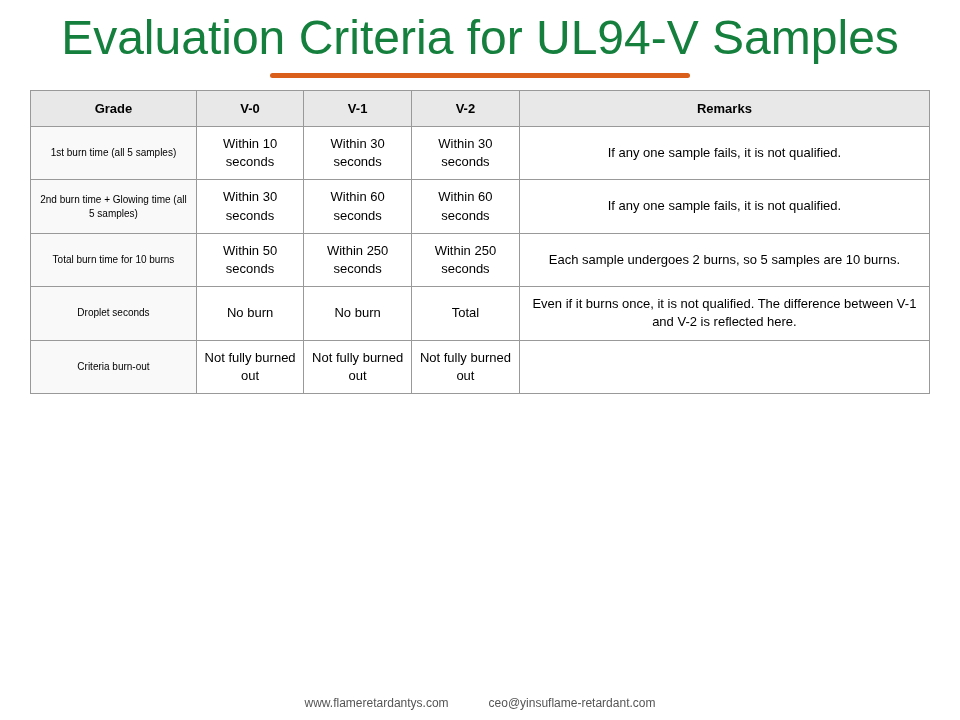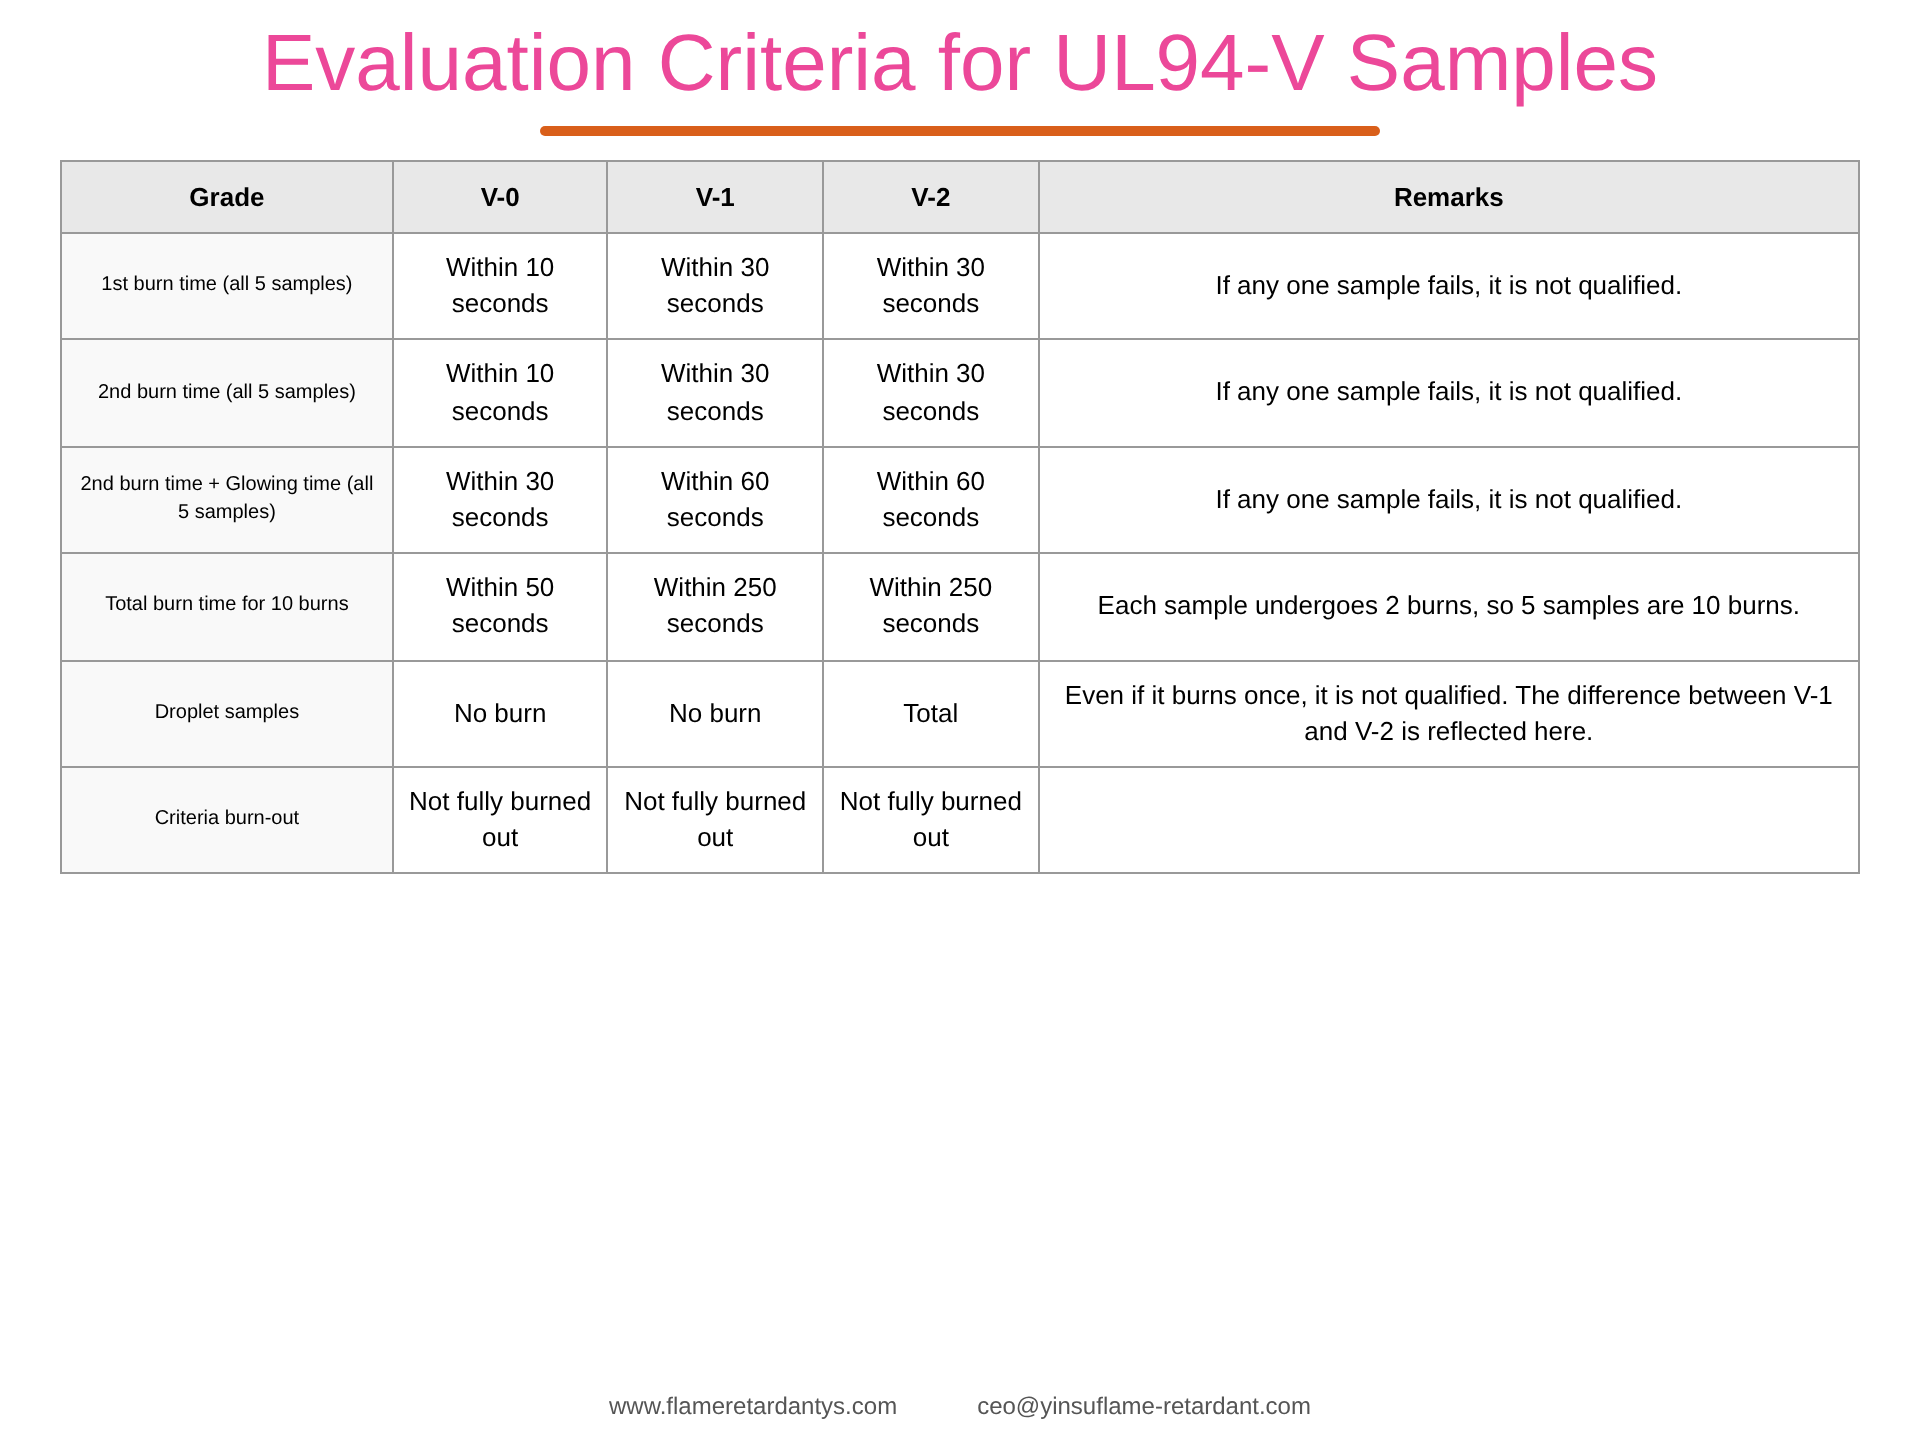--- a/index.html
+++ b/index.html
@@ -51,23 +51,23 @@
     }
 
     .title-area {
       flex: 1;
       display: flex;
       align-items: center;
       justify-content: center;
     }
 
     .main-title {
-      font-size: 40px;
+      font-size: 48px;
       font-weight: normal;
-      color: #ec4899;
+      color: #15803d;
       text-align: right;
       font-family: Arial, sans-serif;
     }
 
     .divider-line {
       width: 420px;
       height: 5px;
       background: #d95f1a;
       border-radius: 3px;
       margin: 6px auto 12px auto;
@@ -147,42 +147,35 @@
       </thead>
       <tbody id="table-body">
       <tr>
             <td>1st burn time (all 5 samples)</td>
             <td>Within 10 seconds</td>
             <td>Within 30 seconds</td>
             <td>Within 30 seconds</td>
             <td>If any one sample fails, it is not qualified.</td>
           </tr>
           <tr>
-            <td>2nd burn time (all 5 samples)</td>
-            <td>Within 10 seconds</td>
-            <td>Within 30 seconds</td>
-            <td>Within 30 seconds</td>
-            <td>If any one sample fails, it is not qualified.</td>
-          </tr>
-          <tr>
             <td>2nd burn time + Glowing time (all 5 samples)</td>
             <td>Within 30 seconds</td>
             <td>Within 60 seconds</td>
             <td>Within 60 seconds</td>
             <td>If any one sample fails, it is not qualified.</td>
           </tr>
           <tr>
             <td>Total burn time for 10 burns</td>
             <td>Within 50 seconds</td>
             <td>Within 250 seconds</td>
             <td>Within 250 seconds</td>
             <td>Each sample undergoes 2 burns, so 5 samples are 10 burns.</td>
           </tr>
           <tr>
-            <td>Droplet samples</td>
+            <td>Droplet seconds</td>
             <td>No burn</td>
             <td>No burn</td>
             <td>Total</td>
             <td>Even if it burns once, it is not qualified. The difference between V-1 and V-2 is reflected here.</td>
           </tr>
           <tr>
             <td>Criteria burn-out</td>
             <td>Not fully burned out</td>
             <td>Not fully burned out</td>
             <td>Not fully burned out</td>

